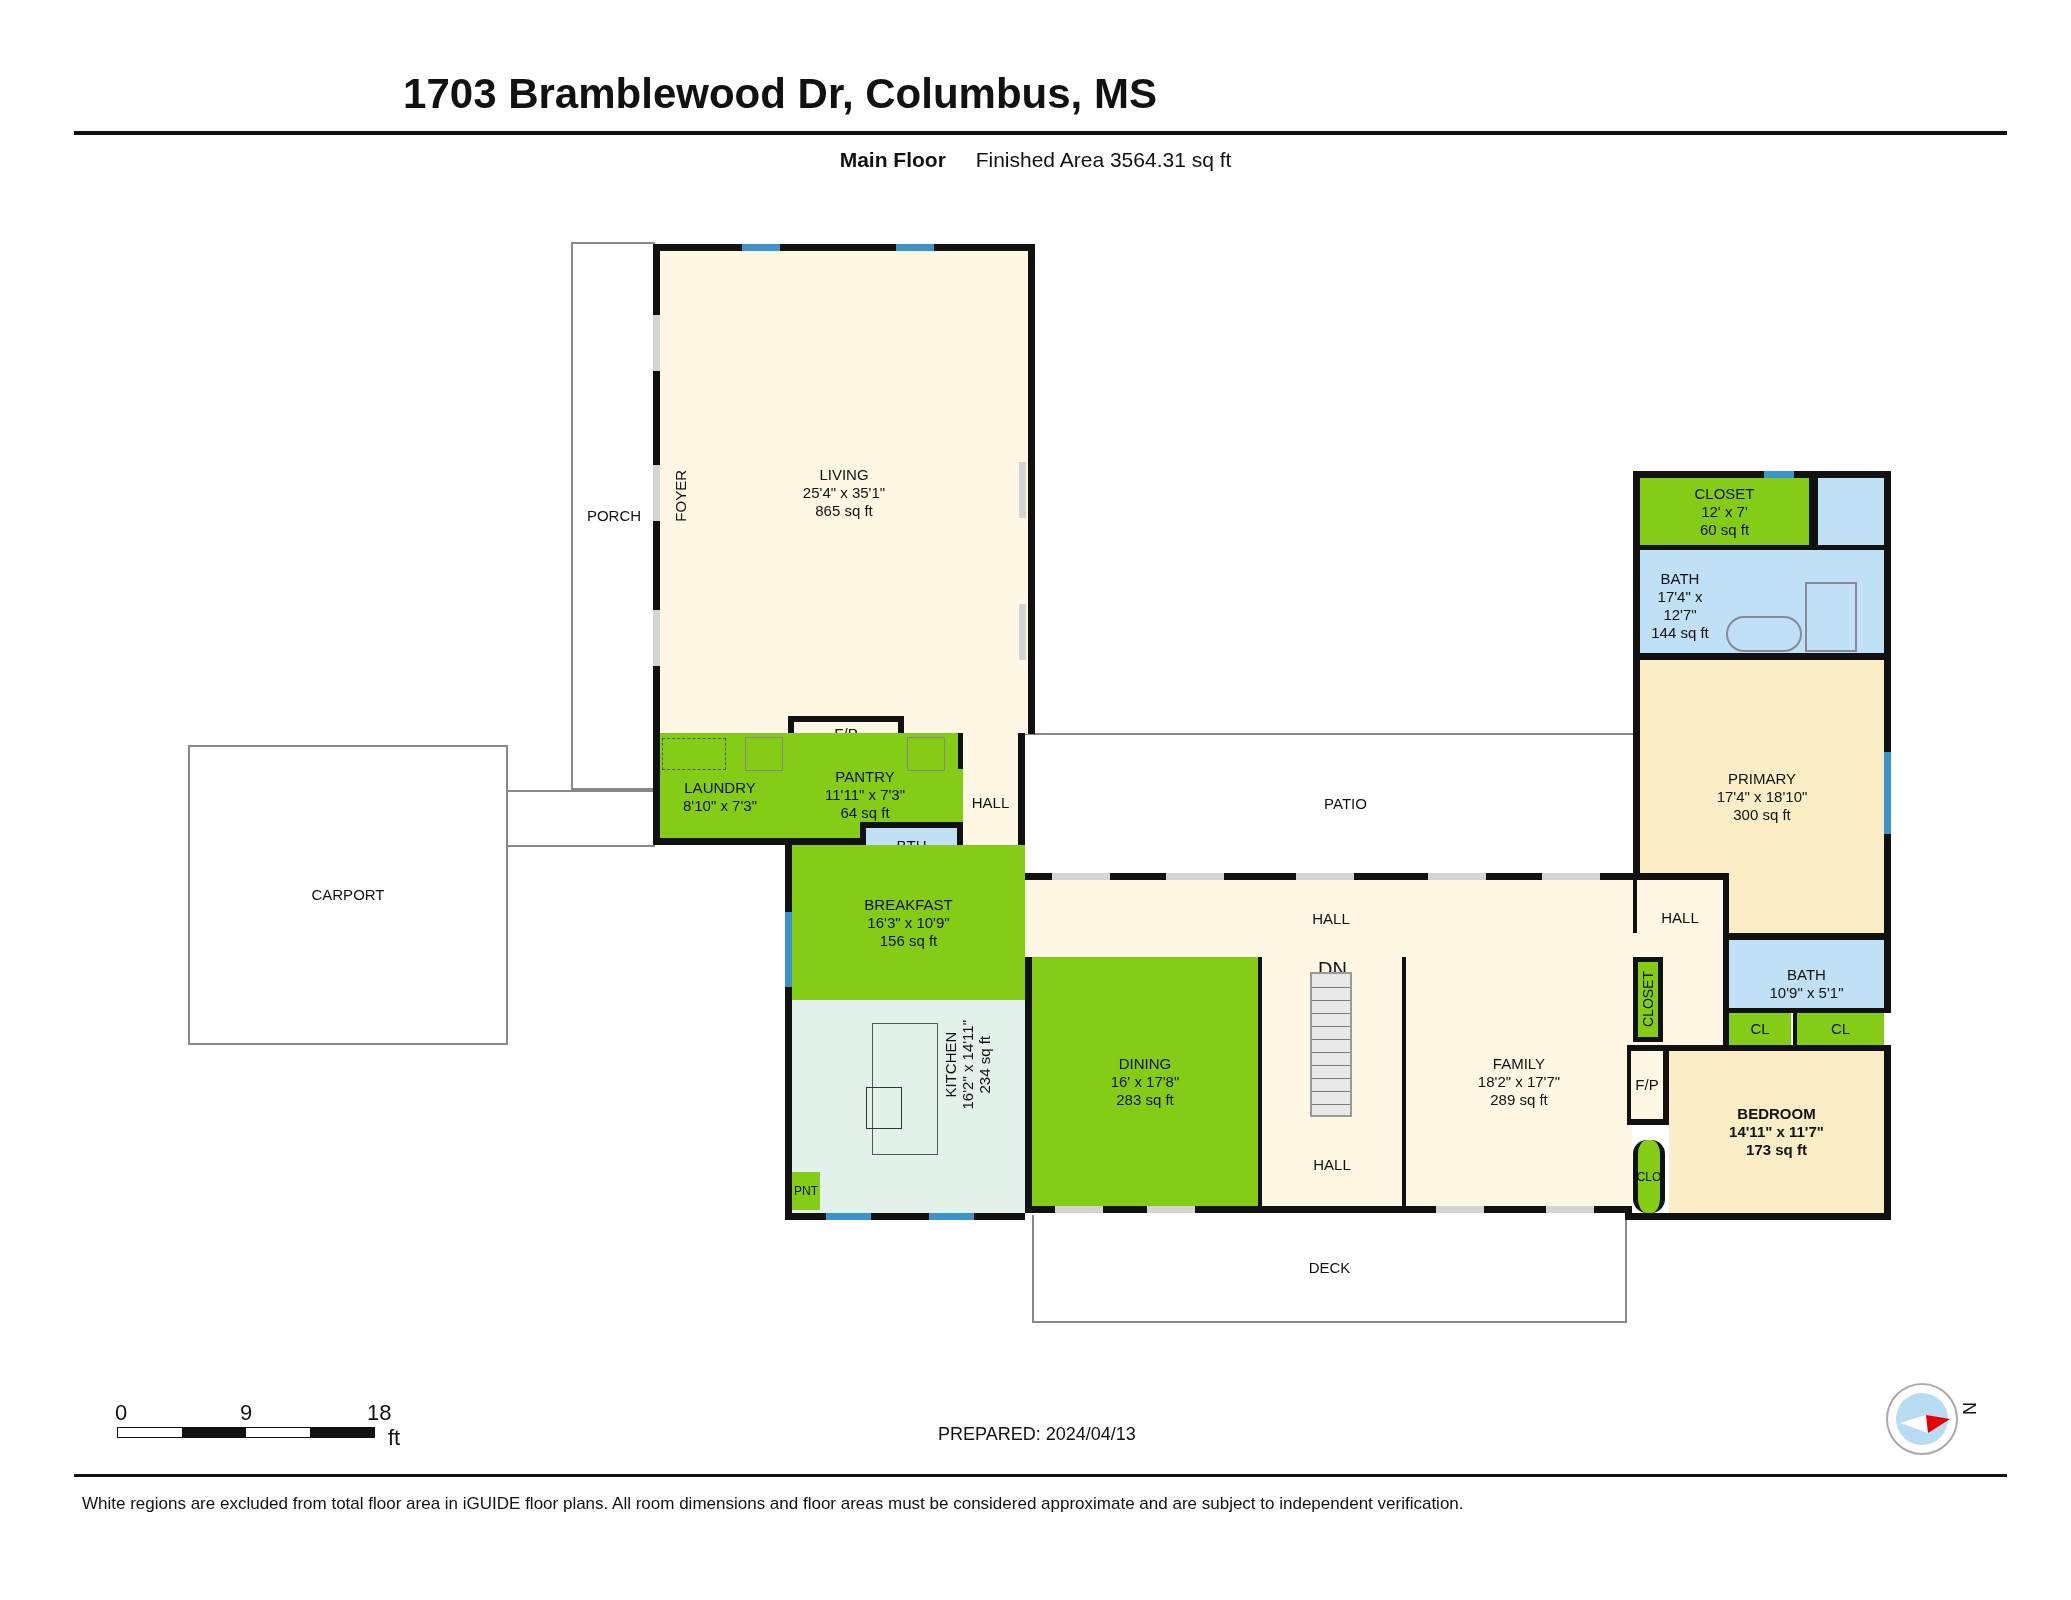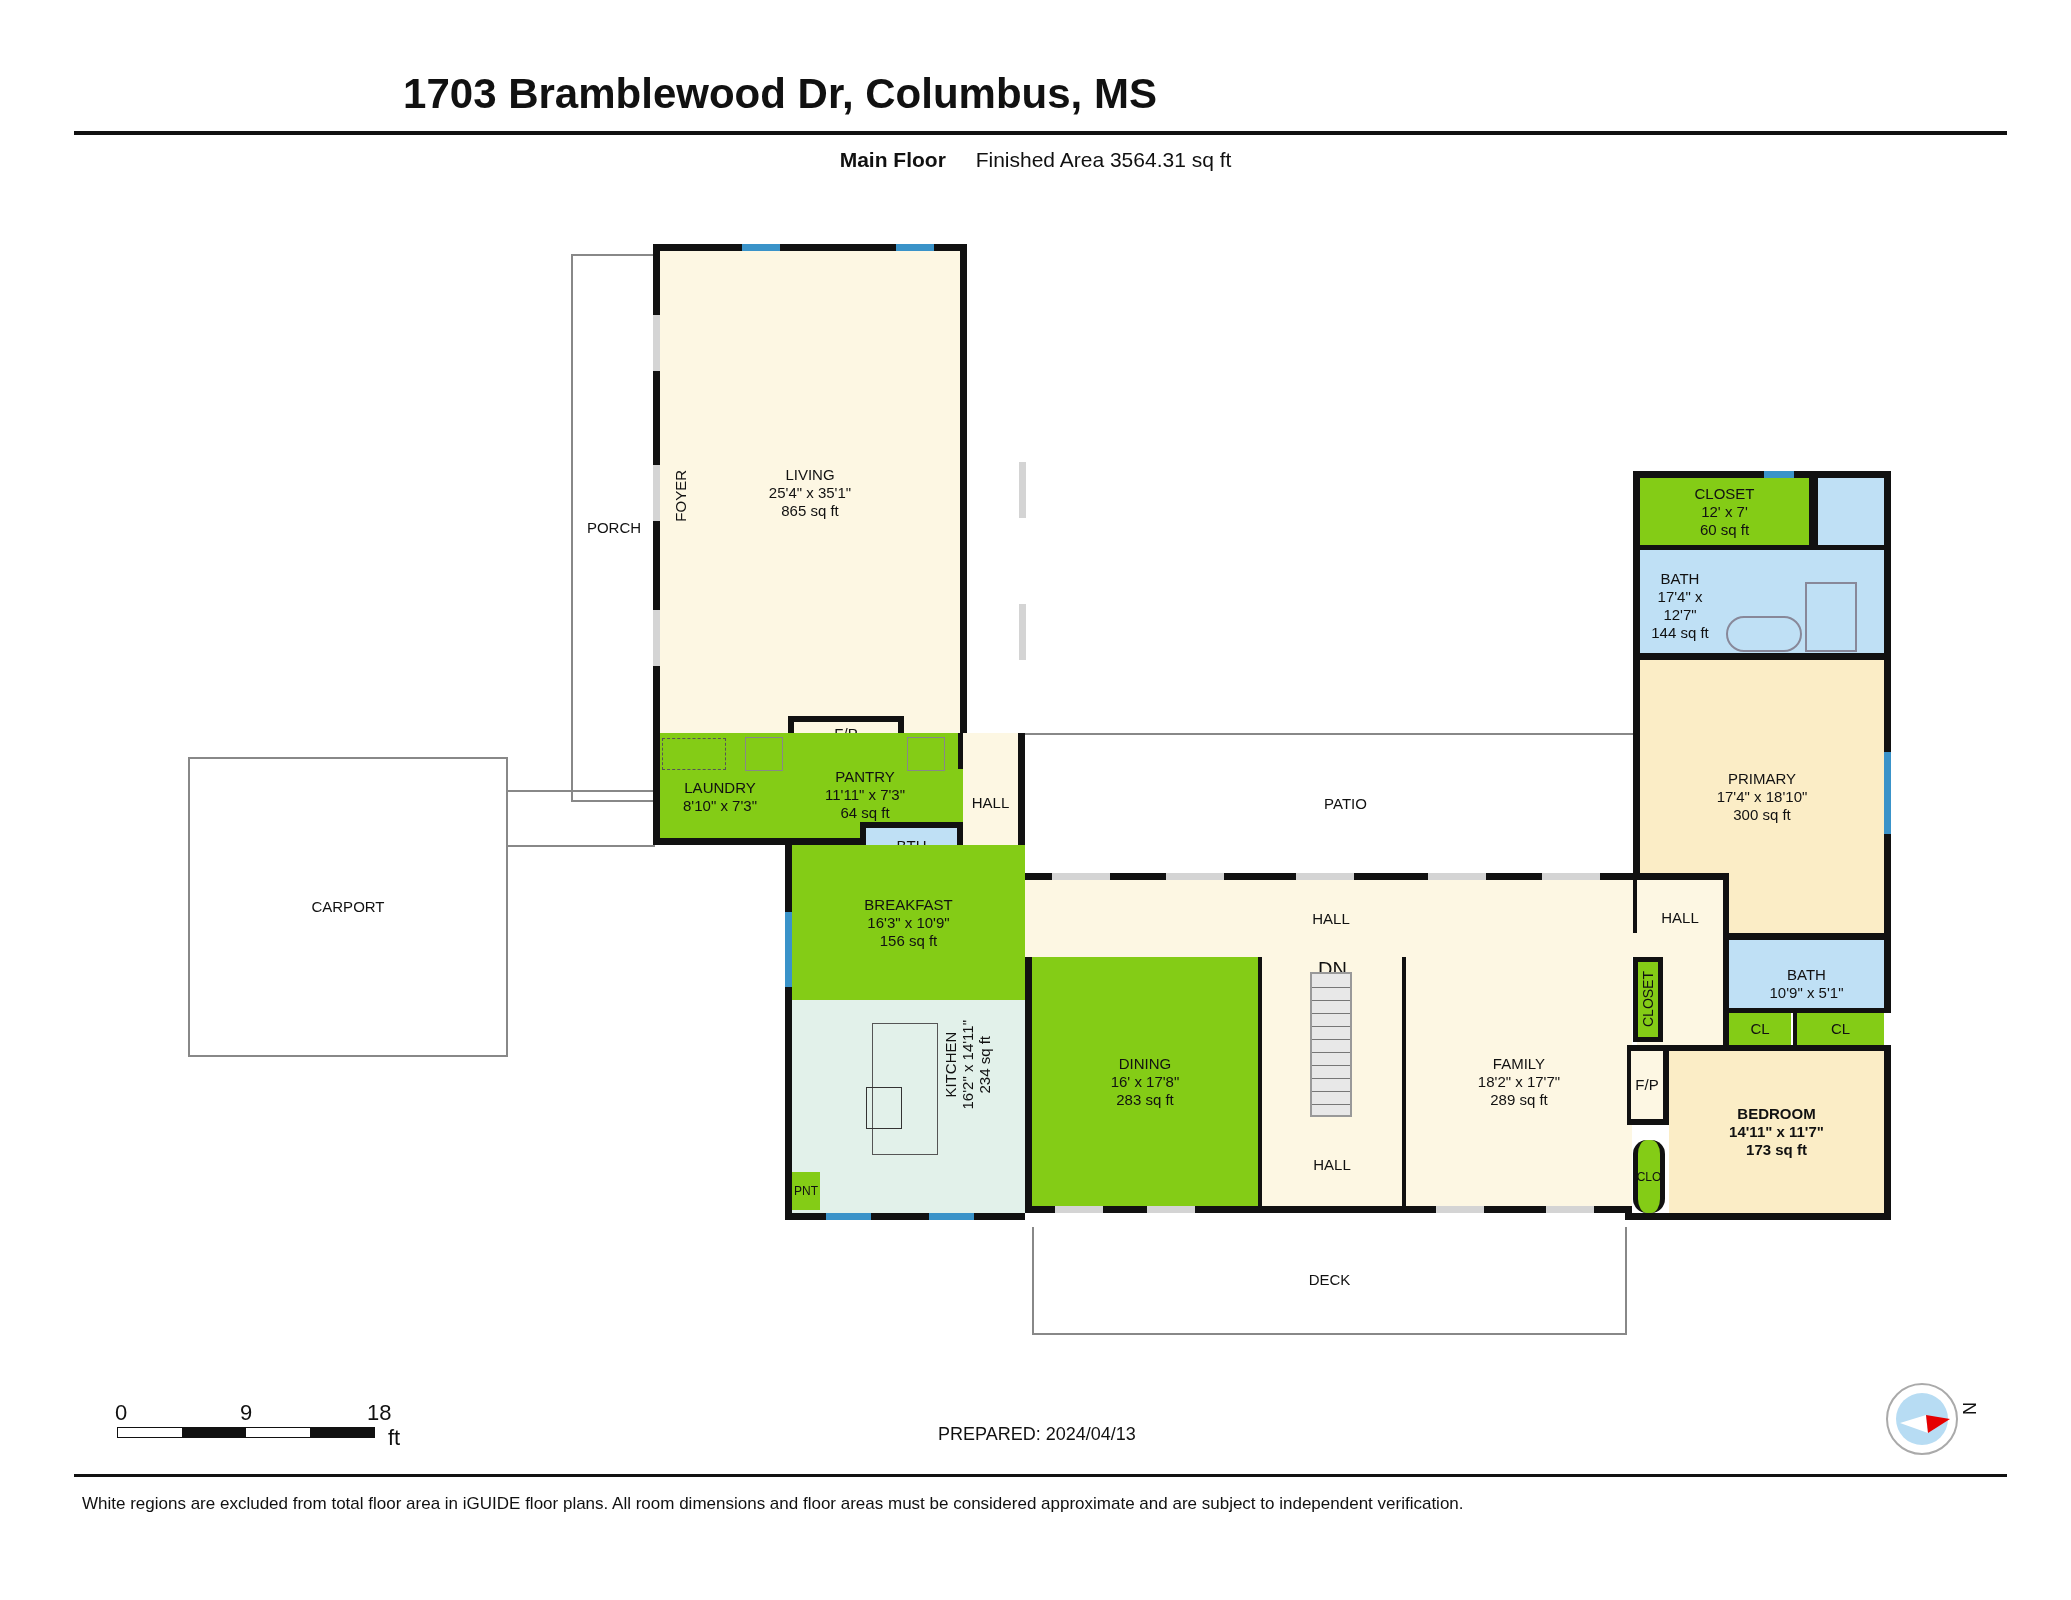--- a/index.html
+++ b/index.html
@@ -4,21 +4,21 @@
 <style>
   html, body { margin:0; padding:0; background:#ffffff; }
   body { width:2071px; height:1600px; position:relative; overflow:hidden; font-family:"Liberation Sans", sans-serif; color:#111; }
   .abs { position:absolute; box-sizing:border-box; }
   .title { left:0; width:1480px; top:70px; text-align:center; font-size:42px; font-weight:bold; letter-spacing:0px; }
   .rule { height:4px; background:#111; }
   .sub { top:148px; left:0; width:2071px; text-align:center; font-size:21px; }
   .sub b { margin-right:24px; }
   .room { display:flex; align-items:center; justify-content:center; text-align:center; font-size:15px; line-height:18px; }
   .wall { background:#111; }
-  .outline { border:2px solid #888; background:#fff;margin-top:12px; }
+  .outline { border:2px solid #888; background:#fff; }
   .cream { background:#fdf7e3; }
   .beige { background:#84cc16; }
   .gold { background:#fbedc6; }
   .blue { background:#bfe0f5; }
   .mint { background:#e2f1ea; }
   .win { background:#3a93c9; }
   .door { background:#d4d4d4; }
   .vert { writing-mode:vertical-rl; transform:rotate(180deg); }
   .stair { background:#e8e8e8; border:2px solid #999; }
   .stair-line { height:1px; background:#777; left:0; right:0; }
@@ -46,21 +46,21 @@
 </div>
 <div class="abs" style="left:508px;top:790px;width:147px;height:2px;background:#888;"></div>
 <div class="abs" style="left:508px;top:845px;width:147px;height:2px;background:#888;"></div>
 <div class="abs room" style="left:1025px;top:733px;width:609px;height:140px;border-top:2px solid #888;padding-left:32px;">
   <span>PATIO</span>
 </div>
 <div class="abs outline room" style="left:1032px;top:1215px;width:595px;height:108px;border-top:none;">
   <span>DECK</span>
 </div>
 
-<div class="abs cream room" style="left:653px;top:244px;width:314px;height:490px;border:7px solid #111;border-bottom:none;">
+<div class="abs cream room" style="left:653px;top:244px;width:382px;height:490px;border:7px solid #111;border-bottom:none;">
   <div>
     <div>LIVING</div>
     <div>25'4" x 35'1"</div>
     <div>865 sq ft</div>
   </div>
 </div>
 <div class="abs win" style="left:742px;top:244px;width:38px;height:7px;"></div>
 <div class="abs win" style="left:896px;top:244px;width:38px;height:7px;"></div>
 <div class="abs door" style="left:653px;top:315px;width:7px;height:56px;"></div>
 <div class="abs door" style="left:653px;top:465px;width:7px;height:56px;"></div>

